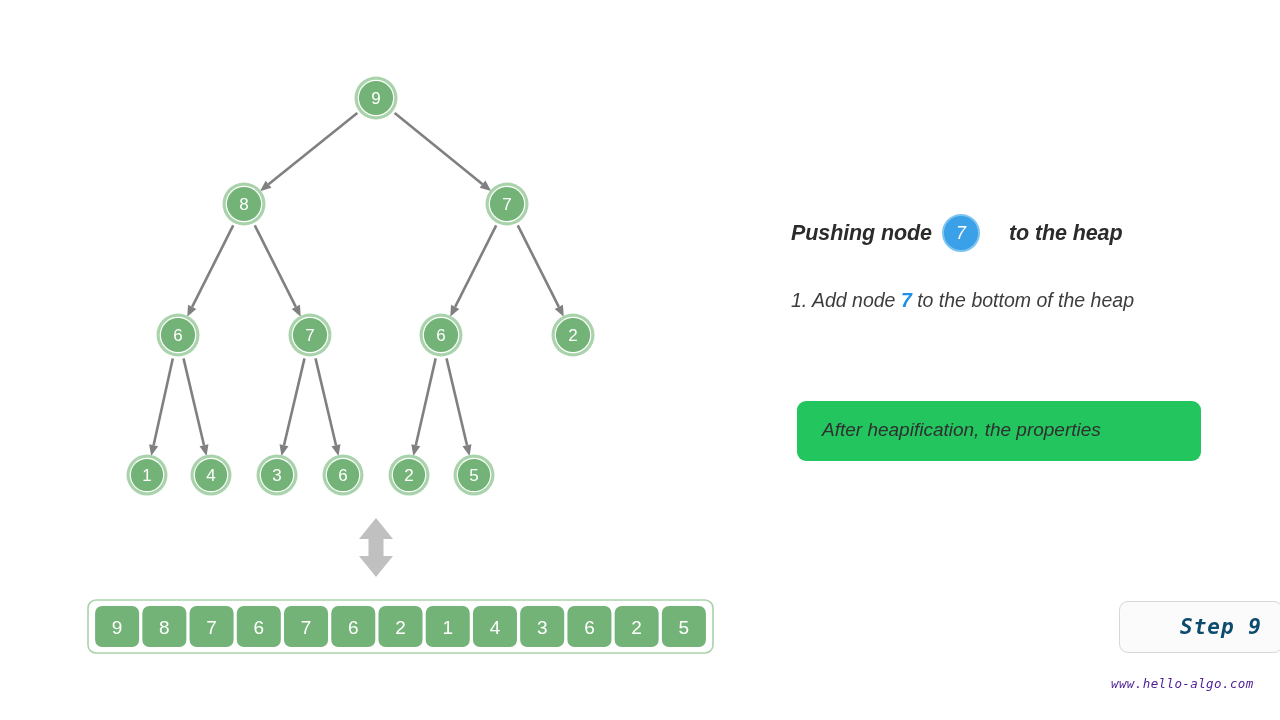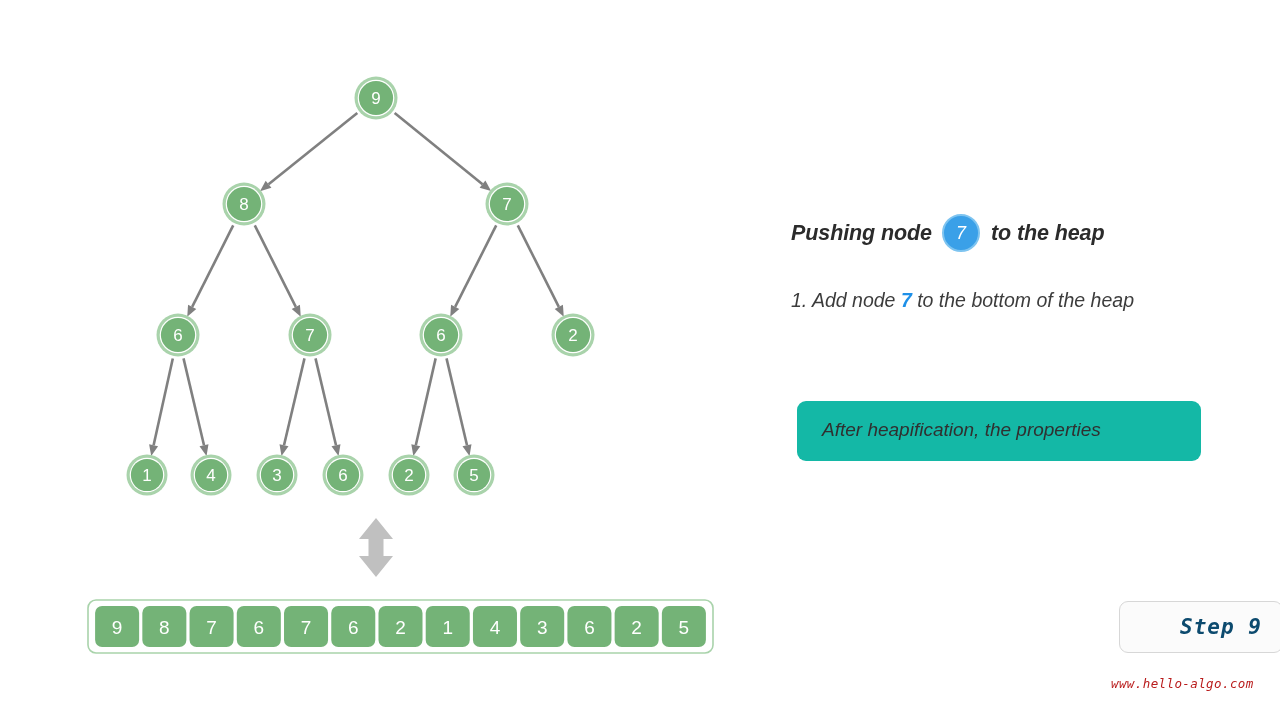--- a/index.html
+++ b/index.html
@@ -48,21 +48,21 @@
     display: flex;
     align-items: center;
     font-size: 21.5px;
     font-weight: bold;
     color: #2b2b2b;
     white-space: nowrap;
     letter-spacing: -0.1px;
   }
   .headline .hl-txt { display: inline-block; }
   .headline .hl-pre { margin-right: 10px; }
-  .headline .hl-post { margin-left: 11px; }
+  .headline .hl-post { margin-left: 29px; }
 
   .node-chip {
     width: 38px;
     height: 38px;
     border-radius: 50%;
     background: #3aa0e8;
     border: 2.5px solid #7ec4f0;
     box-sizing: border-box;
     color: #ffffff;
     display: flex;
@@ -90,21 +90,21 @@
     color: #1e90e8;
     font-weight: bold;
   }
 
   .infobox {
     position: absolute;
     left: 6px;
     top: 401px;
     width: 404px;
     box-sizing: border-box;
-    background: #14b8a6;
+    background: #22c55e;
     border-radius: 9px;
     padding: 14px 22px 16px 25px;
   }
   .infobox .ib-line {
     font-size: 19px;
     color: #303030;
     line-height: 1.56;
     white-space: nowrap;
   }
 
@@ -128,21 +128,21 @@
     letter-spacing: 1px;
     padding-left: 40px;
   }
 
   .watermark {
     position: absolute;
     left: 320px;
     top: 676px;
     font-family: "DejaVu Sans Mono", "Liberation Mono", monospace;
     font-size: 12.5px;
-    color: #b91c1c;
+    color: #4c1d95;
     letter-spacing: 0.4px;
     white-space: nowrap;
   }
 
   
   .nodetext {
     font-family: "Liberation Sans", sans-serif;
     font-size: 17px;
     fill: #ffffff;
     text-anchor: middle;

